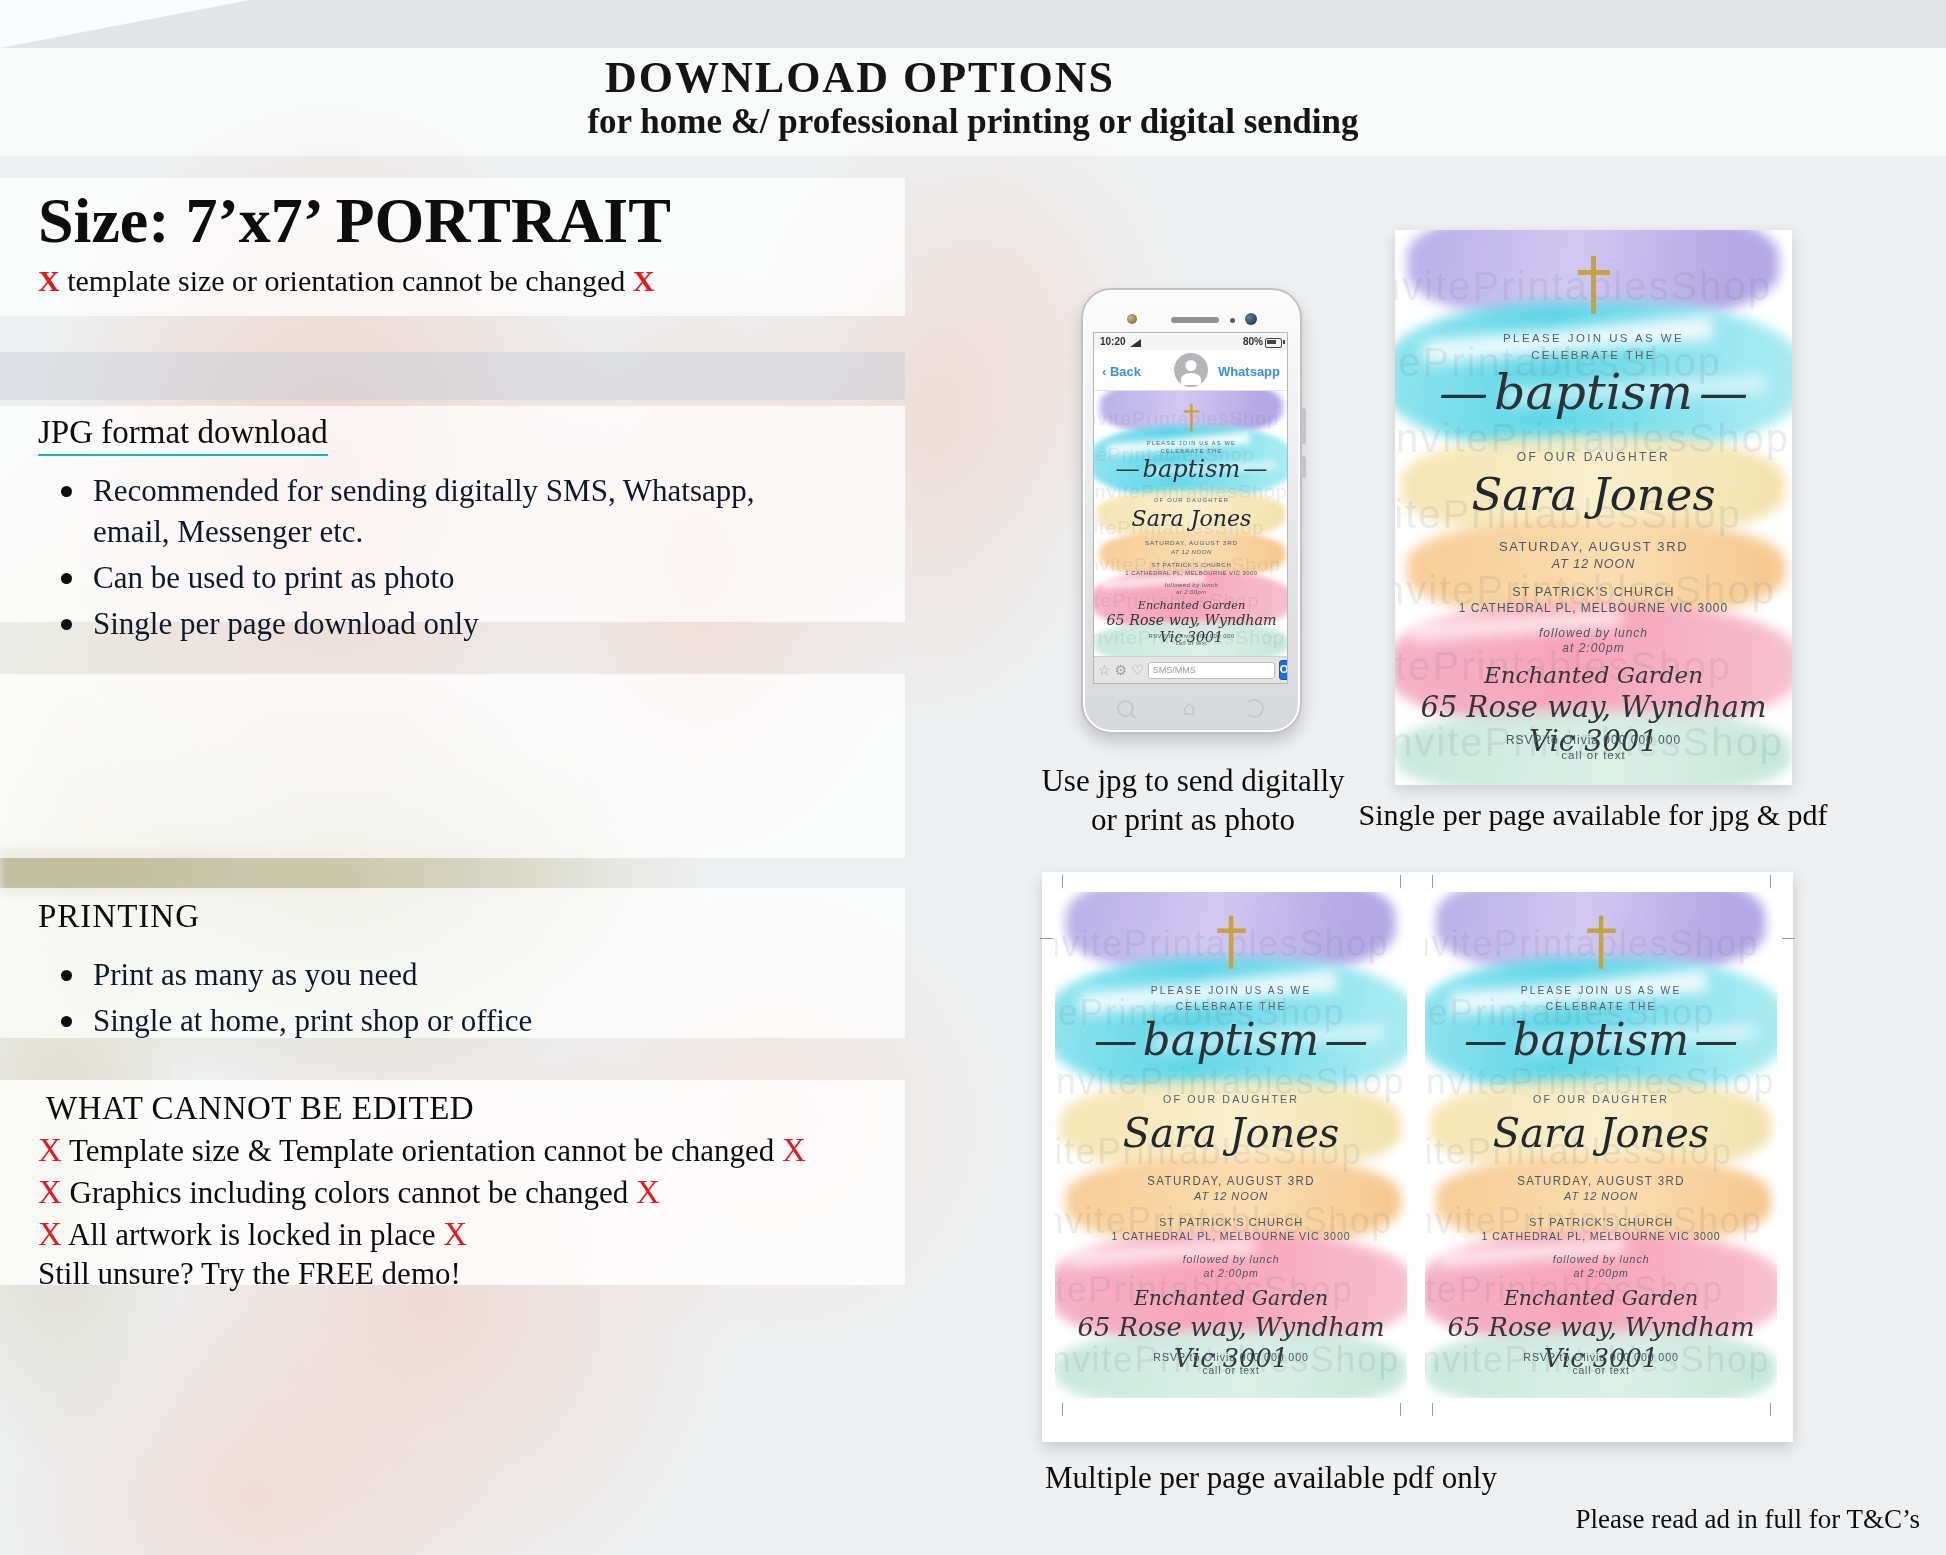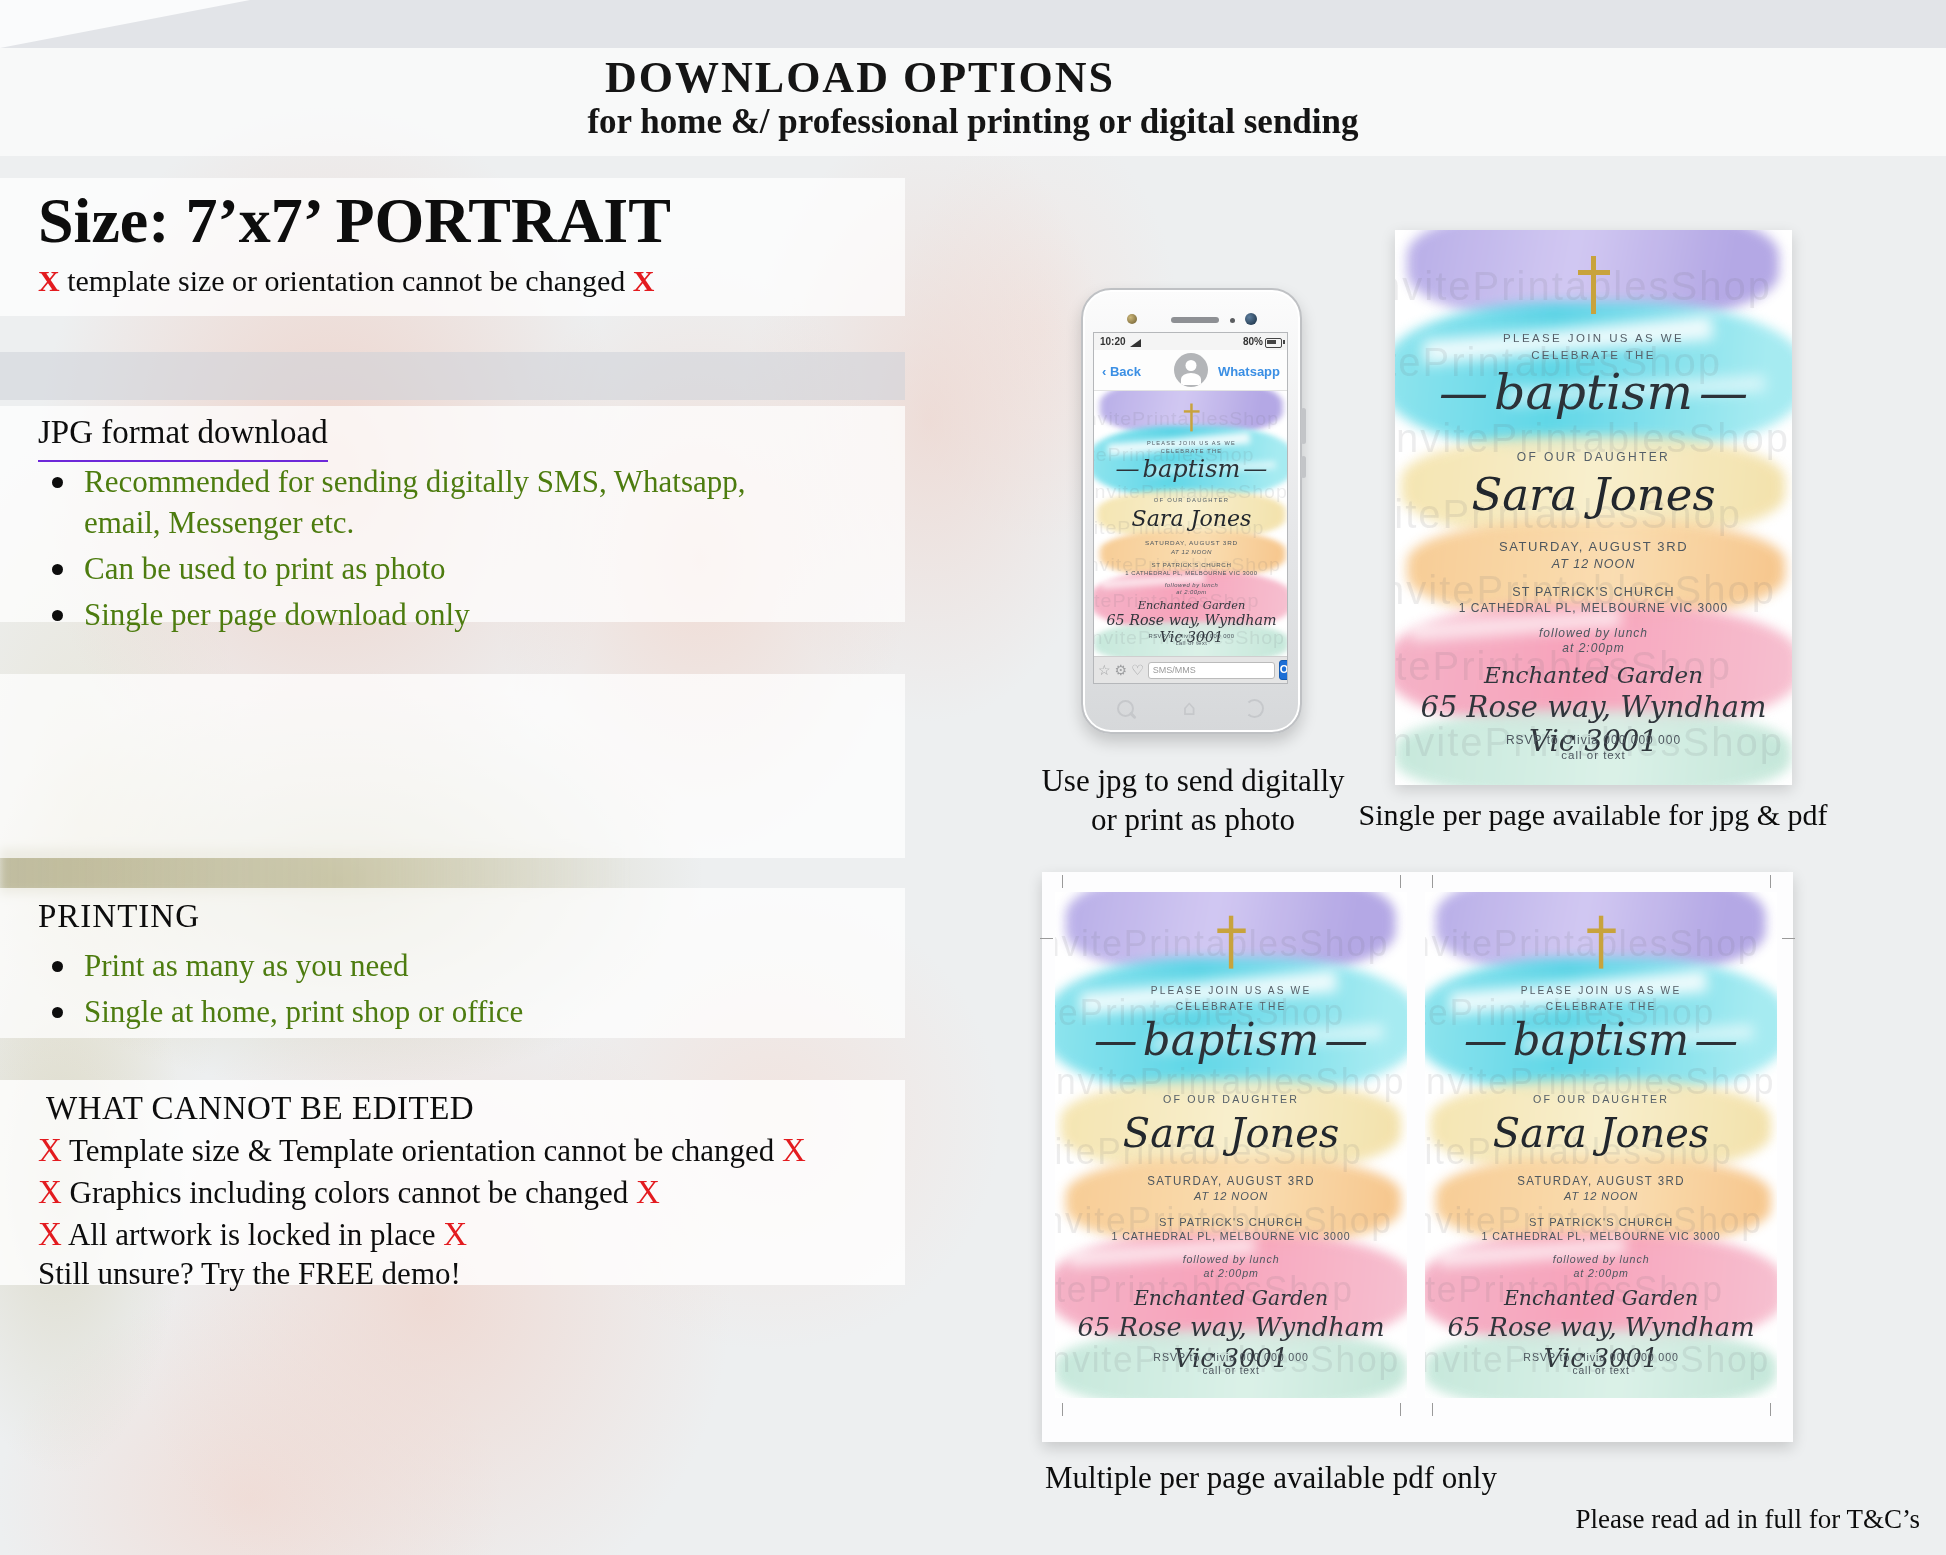--- a/index.html
+++ b/index.html
@@ -36,26 +36,26 @@
 
   
   .h-title{position:absolute;left:0;top:52px;width:1720px;text-align:center;font-size:44px;font-weight:bold;letter-spacing:2px;color:#151515;}
   .h-sub{position:absolute;left:0;top:102px;width:1946px;text-align:center;font-size:35px;font-weight:bold;color:#151515;}
 
   
   .size-title{position:absolute;left:38px;top:184px;font-size:64px;font-weight:bold;color:#0d0d0d;}
   .size-note{position:absolute;left:38px;top:264px;font-size:30px;color:#0d0d0d;}
   .xr{color:#e31b1f;font-weight:bold;}
   .sec-title{position:absolute;left:38px;font-size:33px;color:#0d0d0d;}
-  .sec-title.u{border-bottom:2px solid #6d28d9;padding-bottom:9px;}
+  .sec-title.u{border-bottom:2px solid #14b8a6;padding-bottom:3px;}
   .jpg-title{top:414px;}
   .pdf-title{top:682px;}
   .print-title{top:898px;letter-spacing:1px;}
   .cannot-title{left:46px;top:1090px;letter-spacing:0.5px;}
-  ul.blist{position:absolute;left:38px;margin:0;padding:0;list-style:none;font-size:31px;line-height:1.32;color:#4d7c0f;}
+  ul.blist{position:absolute;left:38px;margin:9px;padding:0;list-style:none;font-size:31px;line-height:1.32;color:#0f172a;}
   ul.blist li{position:relative;padding-left:46px;margin-bottom:5px;}
   ul.blist li::before{content:"";position:absolute;left:14px;top:15px;width:11px;height:11px;border-radius:50%;background:#0d0d0d;}
   .jpg-list{top:462px;width:720px;}
   .pdf-list{top:728px;width:880px;}
   .print-list{top:946px;width:860px;}
   .x-line{position:absolute;left:38px;font-size:31px;color:#0d0d0d;white-space:nowrap;}
   .x-line .xr{font-weight:normal;font-size:33px;}
   .cannot-1{top:1132px;}
   .cannot-2{top:1174px;}
   .cannot-3{top:1216px;}

